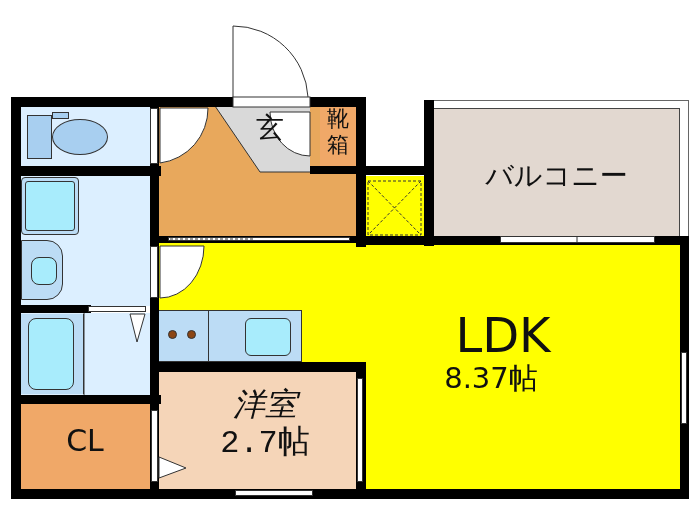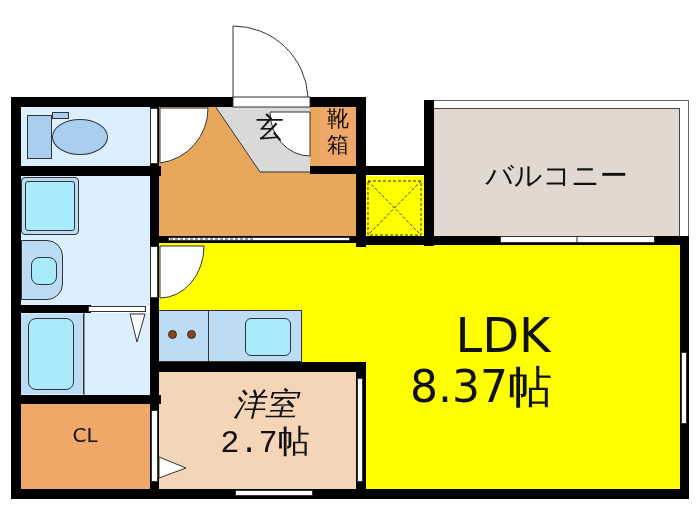--- a/index.html
+++ b/index.html
@@ -110,16 +110,16 @@
   <line x1="170" y1="239" x2="255" y2="239" stroke="#333" stroke-width="1" stroke-dasharray="3,2"></line>
 
   <line x1="577" y1="236" x2="577" y2="243" stroke="#333" stroke-width="1"></line>
 </svg>
 
 <div class="room-label" style="left:250px;top:112px;width:40px;font-size:28px;">玄</div>
 <div class="room-label" style="left:320px;top:106px;width:36px;font-size:22px;">靴</div>
 <div class="room-label" style="left:320px;top:132px;width:36px;font-size:22px;">箱</div>
 <div class="room-label" style="left:433px;top:160px;width:247px;font-size:28px;">バルコニー</div>
 <div class="room-label" style="left:408px;top:308px;width:190px;font-size:48px;">LDK</div>
-<div class="room-label" style="left:386px;top:362px;width:190px;font-size:44px;">8.37帖</div>
+<div class="room-label" style="left:396px;top:362px;width:190px;font-size:29px;">8.37帖</div>
 <div class="room-label" style="left:195px;top:386px;width:140px;font-size:32px;font-style:italic;">洋室</div>
 <div class="room-label" style="left:195px;top:426px;width:140px;font-size:32px;font-family:Liberation Mono, monospace;">2.7帖</div>
-<div class="room-label" style="left:20px;top:424px;width:130px;font-size:20px;">CL</div>
+<div class="room-label" style="left:20px;top:424px;width:130px;font-size:30px;">CL</div>
 
 </body></html>

